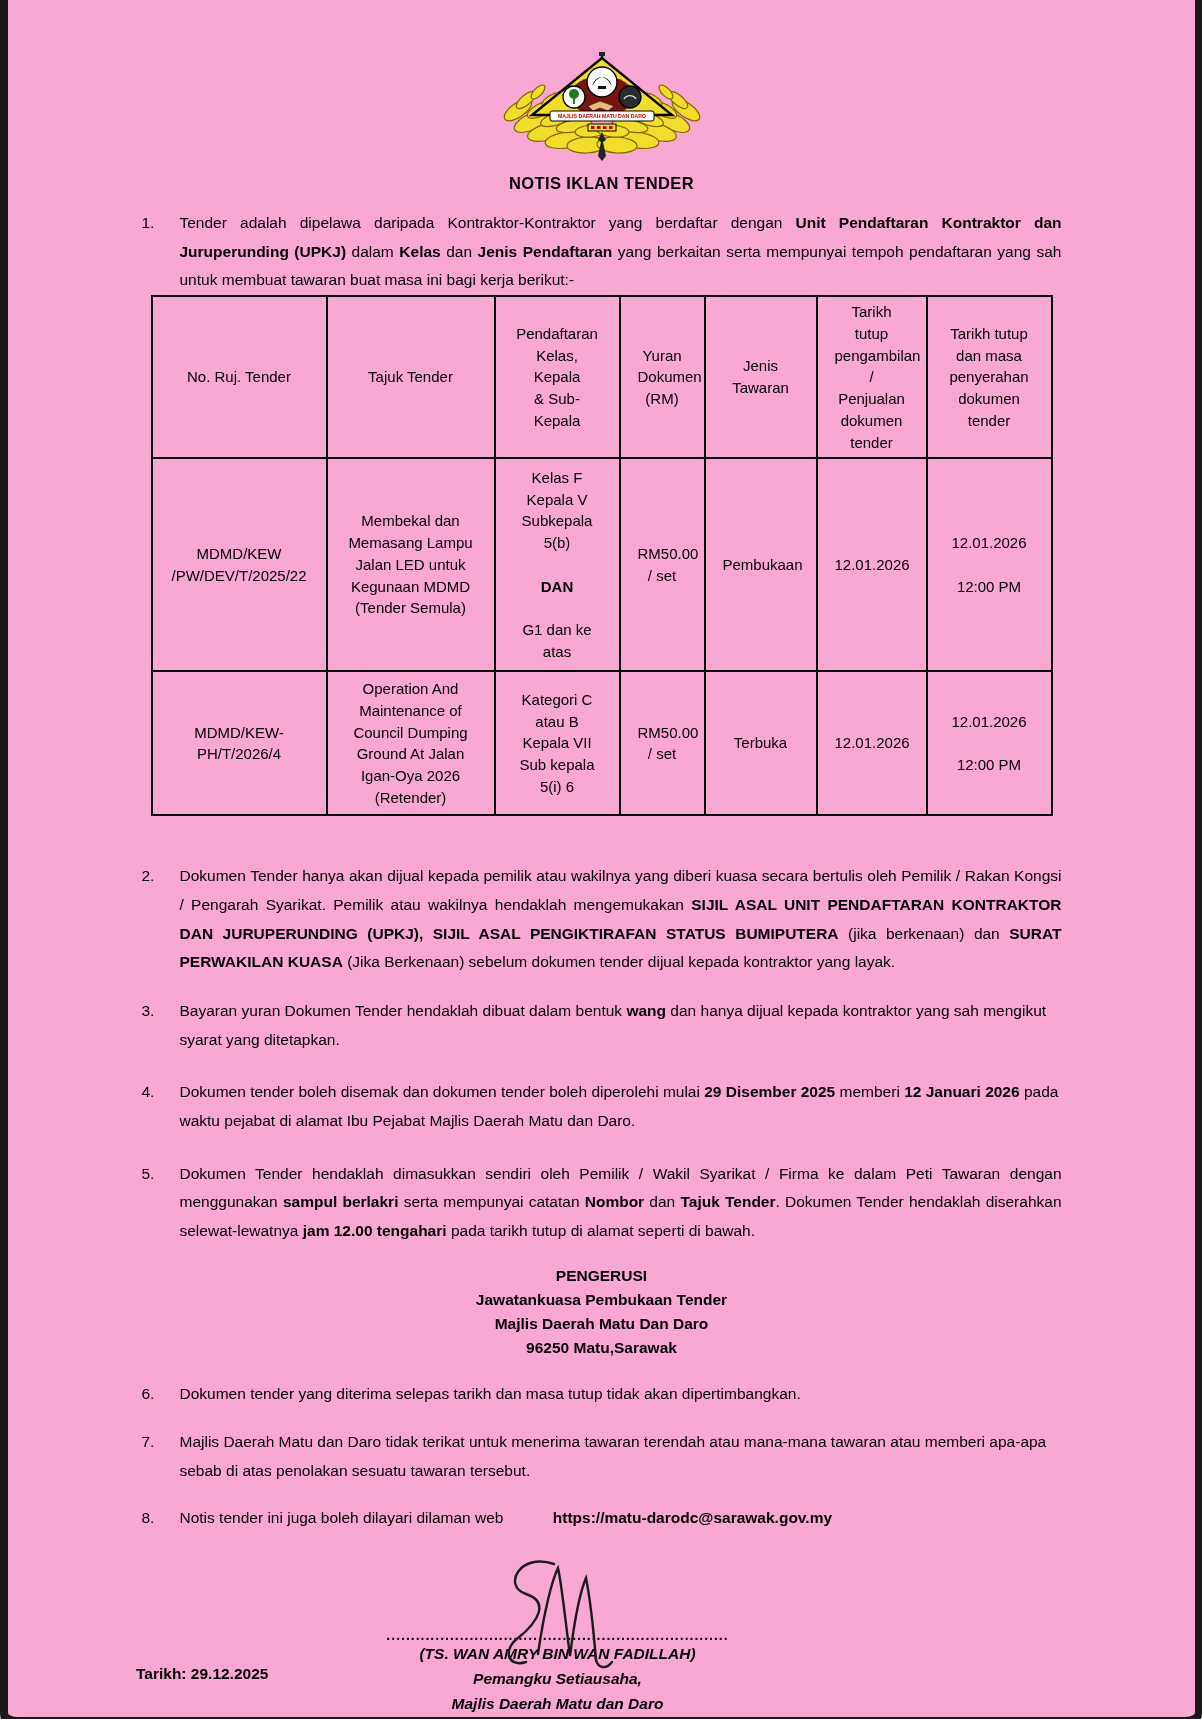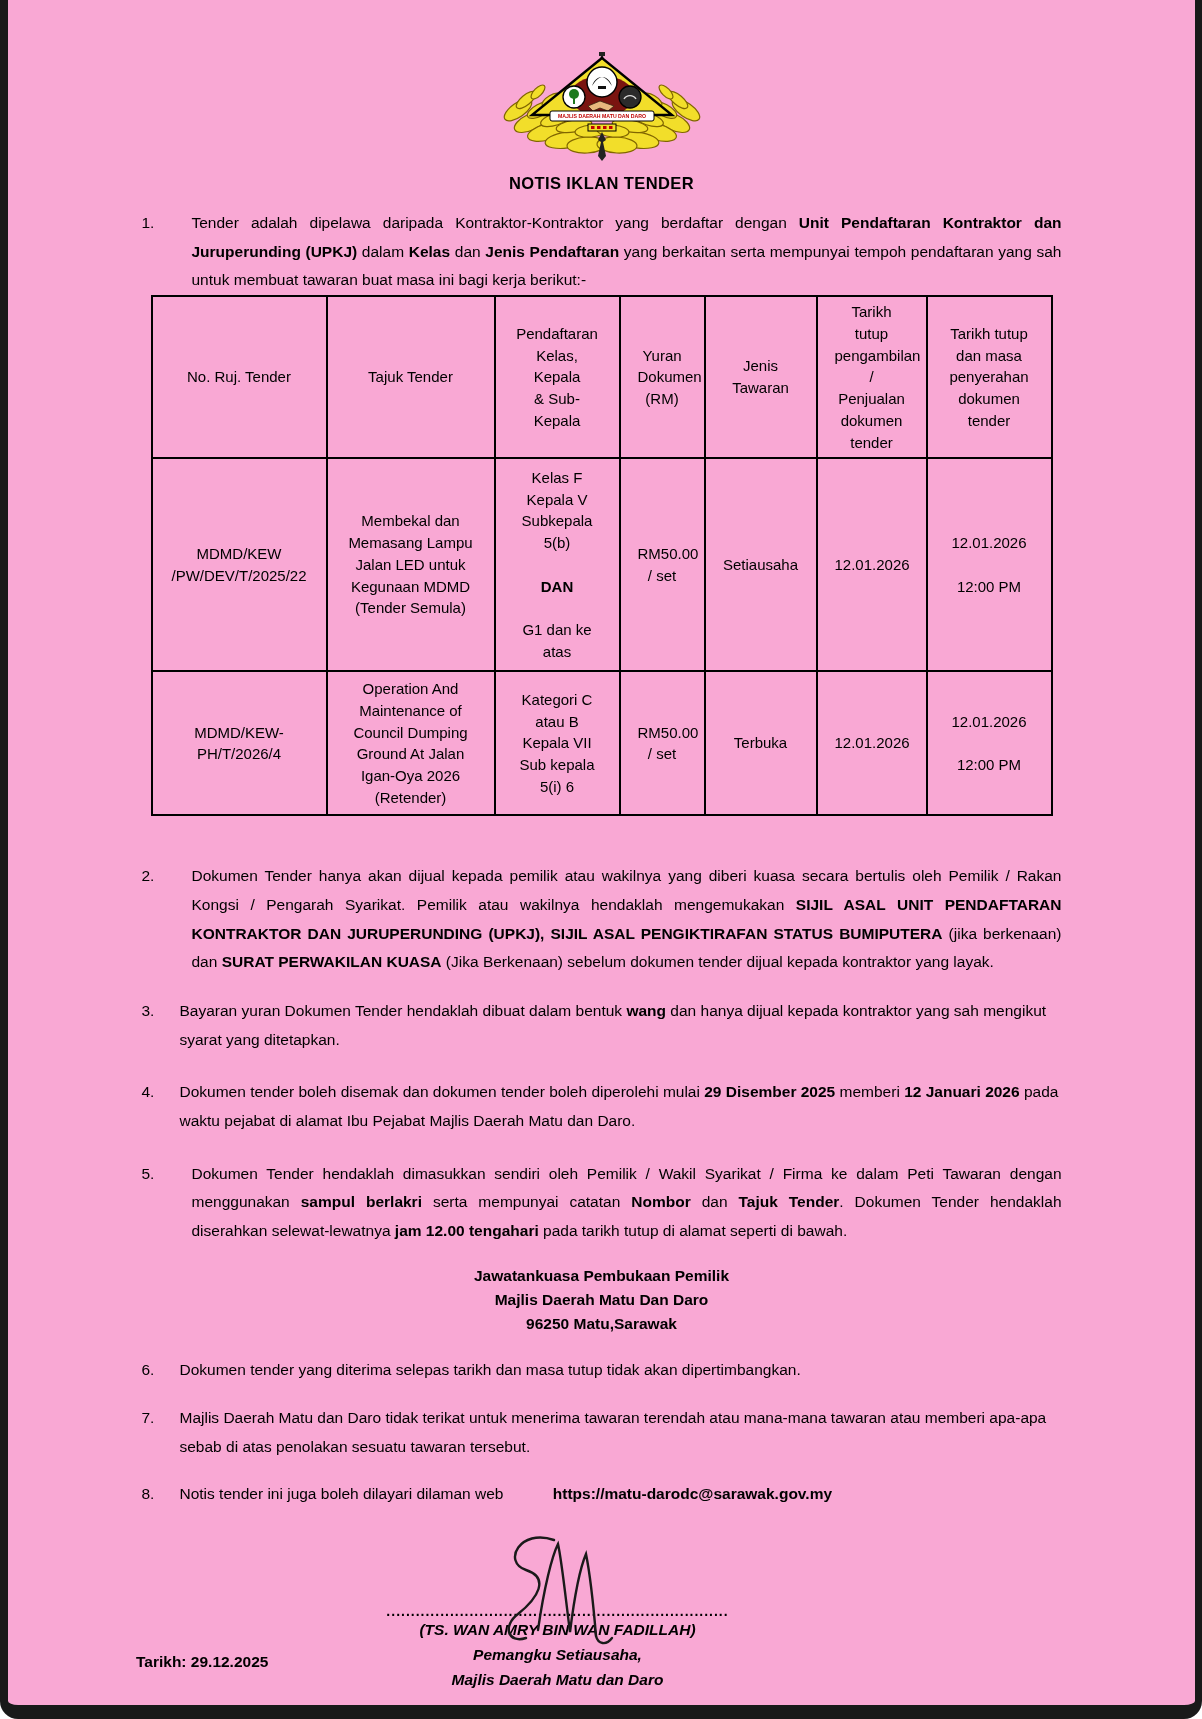--- a/index.html
+++ b/index.html
@@ -22,21 +22,21 @@
   .doc-title {
     text-align: center;
     font-weight: bold;
     font-size: 16.5px;
     letter-spacing: 0.4px;
     margin-top: 10px;
   }
   .num-item { display: flex; align-items: flex-start; }
   .num-item .num { flex: 0 0 38px; font-size: 15.5px; line-height: 1.85; }
   .num-item .txt { flex: 1 1 auto; font-size: 15.5px; line-height: 1.85; }
-  .just { text-align: justify; margin-left: 12px; }
+  .just { text-align: justify; }
   .mt-i1 { margin-top: 16px; }
   .mt-table { margin-top: 22px; }
   .mt-i2 { margin-top: 46px; }
   .mt-i3 { margin-top: 20px; }
   .mt-i4 { margin-top: 24px; }
   .mt-i5 { margin-top: 24px; }
   .mt-i6 { margin-top: 20px; }
   .mt-i7 { margin-top: 20px; }
   .mt-i8 { margin-top: 18px; }
 
@@ -220,21 +220,21 @@
 Kepala V
 Subkepala
 5(b)
 
 </span><b>DAN</b><span>
 
 G1 dan ke
 atas</span></td>
           <td>RM50.00
 / set</td>
-          <td>Setiausaha</td>
+          <td>Pembukaan</td>
           <td>12.01.2026</td>
           <td>12.01.2026
 
 12:00 PM</td>
         </tr>
         <tr class="row2">
           <td>MDMD/KEW-
 PH/T/2026/4</td>
           <td>Operation And
 Maintenance of
@@ -272,21 +272,22 @@
       <div class="num">4.</div>
       <div class="txt"><span>Dokumen tender boleh disemak dan dokumen tender boleh diperolehi mulai </span><b>29 Disember 2025</b><span> memberi </span><b>12 Januari 2026</b><span> pada waktu pejabat di alamat Ibu Pejabat Majlis Daerah Matu dan Daro.</span></div>
     </div>
 
     <div class="num-item mt-i5">
       <div class="num">5.</div>
       <div class="txt just"><span>Dokumen Tender hendaklah dimasukkan sendiri oleh Pemilik / Wakil Syarikat / Firma ke dalam  Peti Tawaran dengan menggunakan </span><b>sampul berlakri</b><span> serta mempunyai catatan </span><b>Nombor</b><span> dan </span><b>Tajuk Tender</b><span>. Dokumen Tender hendaklah diserahkan selewat-lewatnya </span><b>jam 12.00 tengahari</b><span> pada tarikh tutup di alamat seperti di bawah.</span></div>
     </div>
 
     <div class="addr-block">
-      <div>Jawatankuasa Pembukaan Pemilik</div>
+      <div>PENGERUSI</div>
+      <div>Jawatankuasa Pembukaan Tender</div>
       <div>Majlis Daerah Matu Dan Daro</div>
       <div>96250 Matu,Sarawak</div>
     </div>
 
     <div class="num-item mt-i6">
       <div class="num">6.</div>
       <div class="txt">Dokumen tender yang diterima selepas tarikh dan masa tutup tidak akan dipertimbangkan.</div>
     </div>
 
     <div class="num-item mt-i7">

